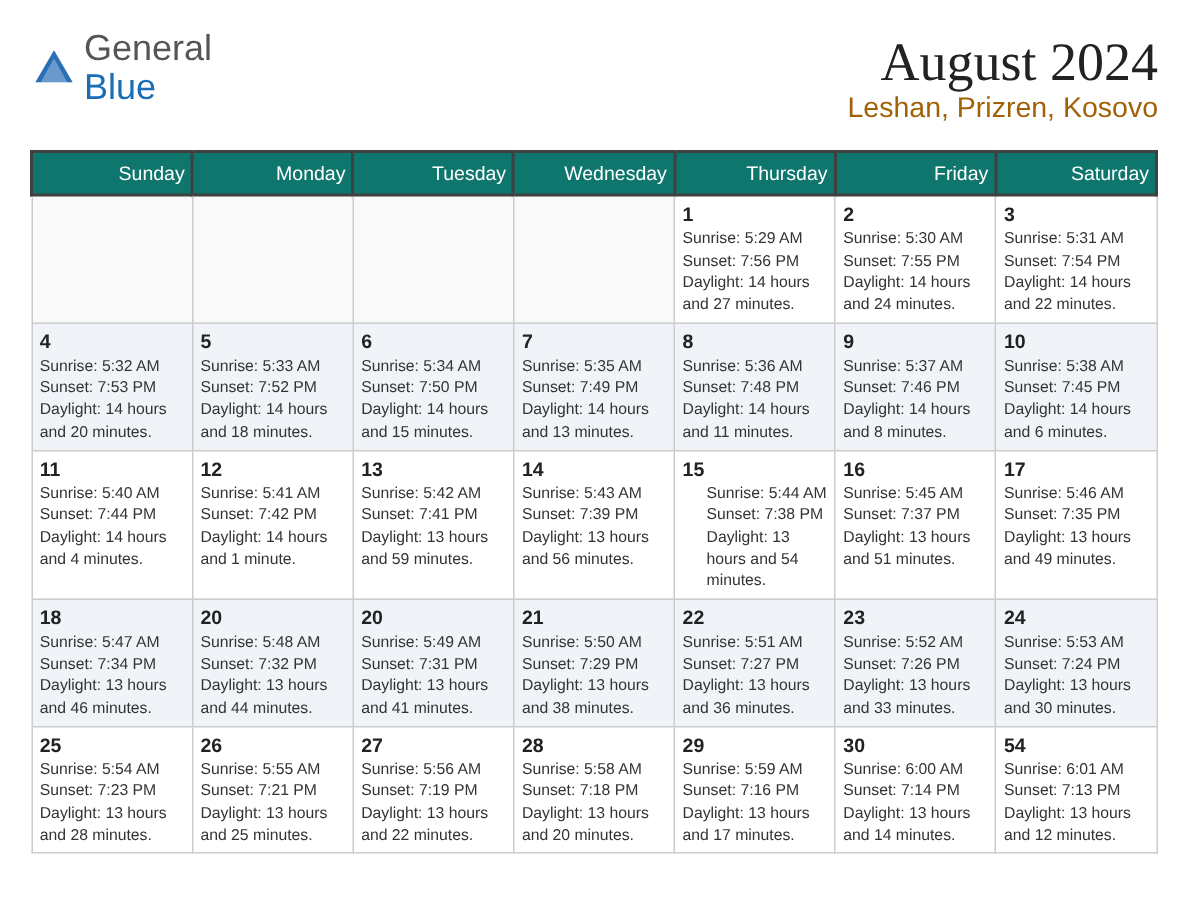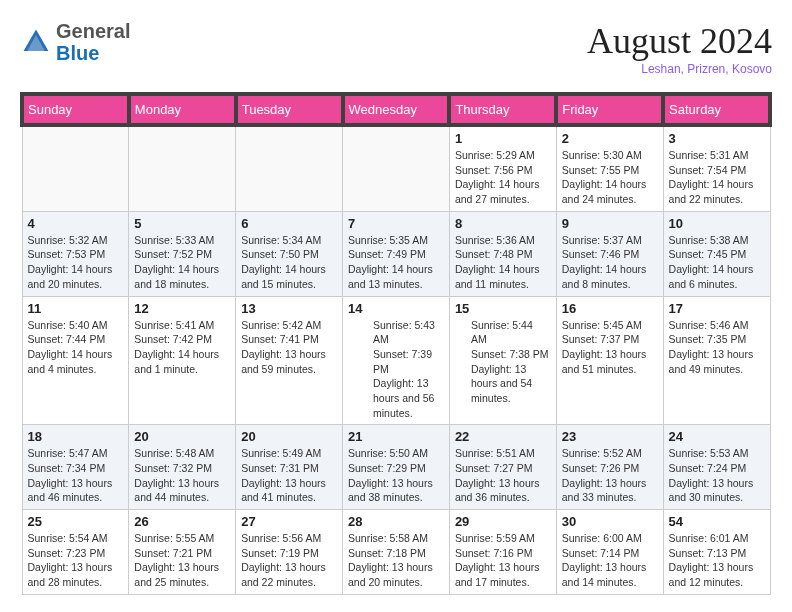--- a/index.html
+++ b/index.html
@@ -15,56 +15,56 @@
       justify-content: space-between;
       align-items: flex-start;
       margin-bottom: 16px;
     }
     .logo {
       display: flex;
       align-items: center;
       gap: 4px;
     }
     .logo-text {
-      font-size: 20px;
-      font-weight: bold;
+      font-size: 24px;
+      font-weight: normal;
       line-height: 1.1;
     }
     .logo-general { color: #555; }
     .logo-blue { color: #1a6eb5; }
     .logo-icon {
       width: 32px;
       height: 32px;
     }
     .title-block {
       text-align: right;
     }
     .month-year {
       font-size: 36px;
       font-weight: normal;
       color: #222;
       font-family: Liberation Serif, serif;
     }
     .location {
-      font-size: 12px;
-      color: #8b5cf6;
+      font-size: 19px;
+      color: #a16207;
     }
     .calendar {
       width: 100%;
       border-collapse: collapse;
       font-size: 11px;
     }
     .calendar th {
-      background: #ec4899;
+      background: #0f766e;
       color: #fff;
-      text-align: left;
+      text-align: right;
       padding: 6px 4px;
       font-size: 13px;
       font-weight: normal;
-      border: 4px solid #404040;
+      border: 2px solid #404040;
     }
     .calendar td {
       border: 1px solid #ccc;
       vertical-align: top;
       padding: 4px 5px;
       width: calc(100% / 7);
       min-height: 80px;
       background: #fff;
     }
     .calendar td.empty {
@@ -203,21 +203,21 @@
 Daylight: 14 hours and 1 minute.</div>
         </td>
         <td>
           <div class="day-num">13</div>
           <div class="day-info" style="white-space: pre-line;">Sunrise: 5:42 AM
 Sunset: 7:41 PM
 Daylight: 13 hours and 59 minutes.</div>
         </td>
         <td>
           <div class="day-num">14</div>
-          <div class="day-info" style="white-space: pre-line; margin-left: 25px;">Sunrise: 5:43 AM
+          <div class="day-info" style="white-space: pre-line;">Sunrise: 5:43 AM
 Sunset: 7:39 PM
 Daylight: 13 hours and 56 minutes.</div>
         </td>
         <td>
           <div class="day-num">15</div>
           <div class="day-info" style="white-space: pre-line; margin-left: 16px;">Sunrise: 5:44 AM
 Sunset: 7:38 PM
 Daylight: 13 hours and 54 minutes.</div>
         </td>
         <td>

